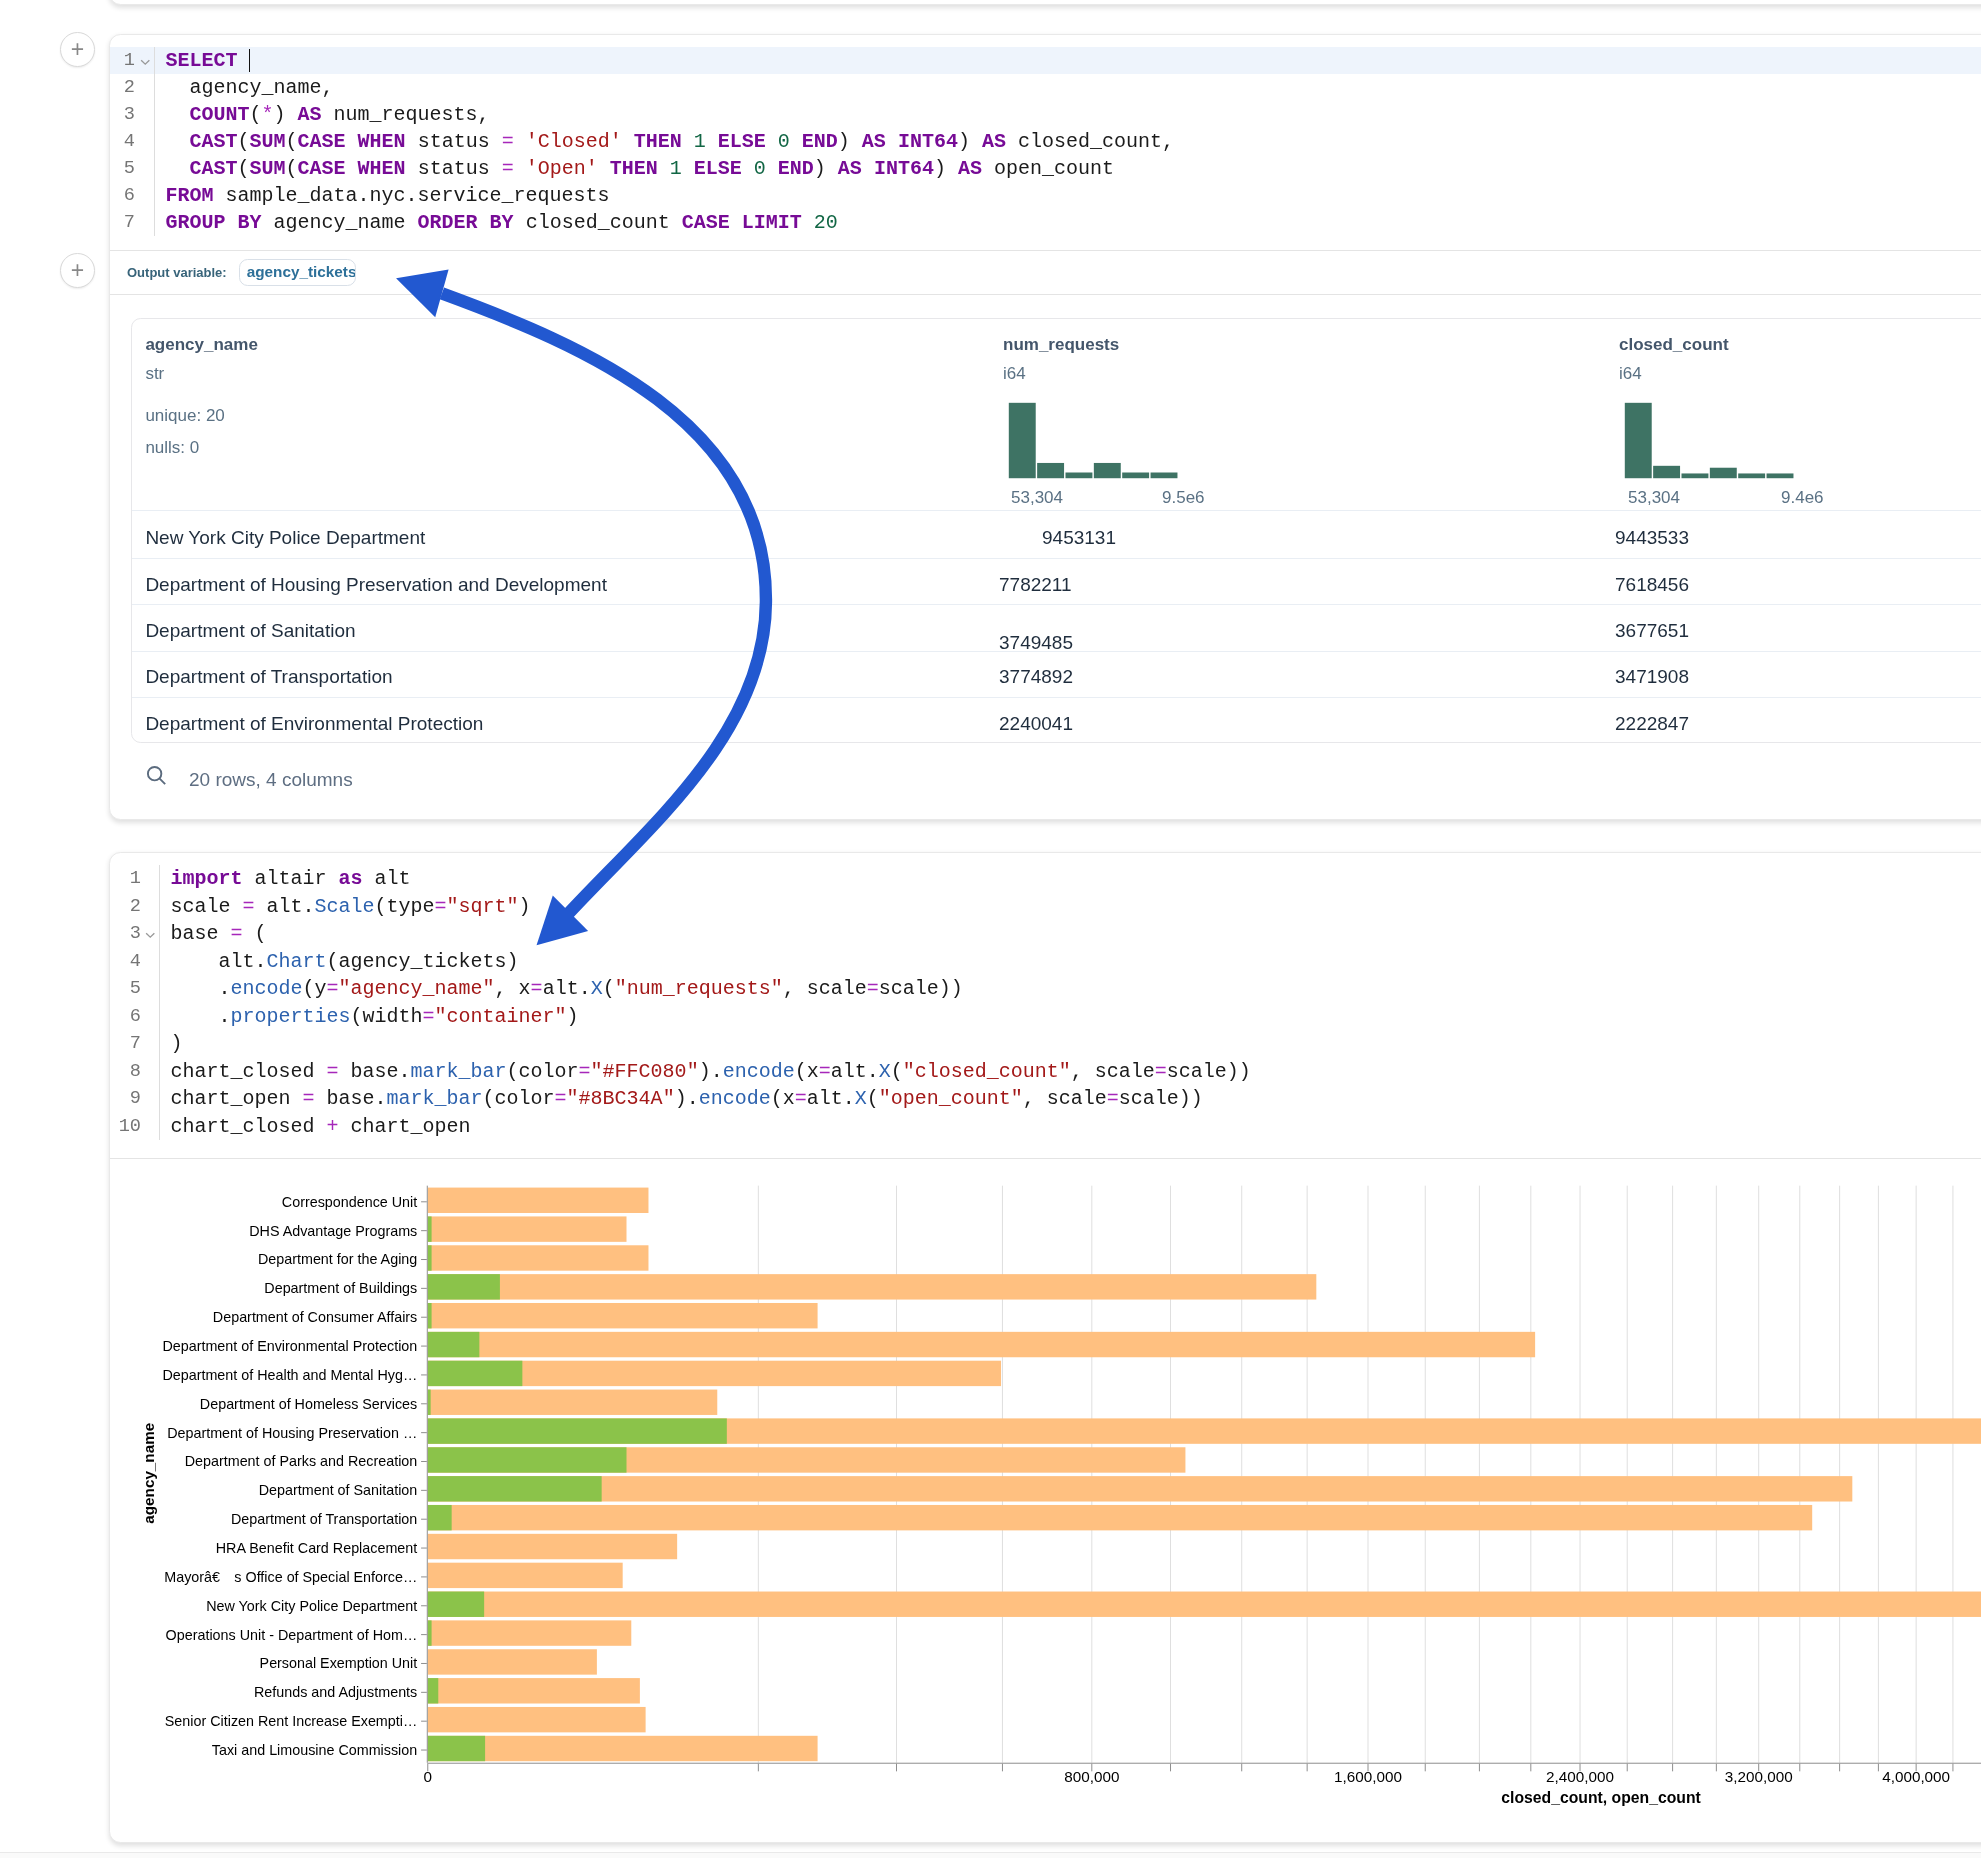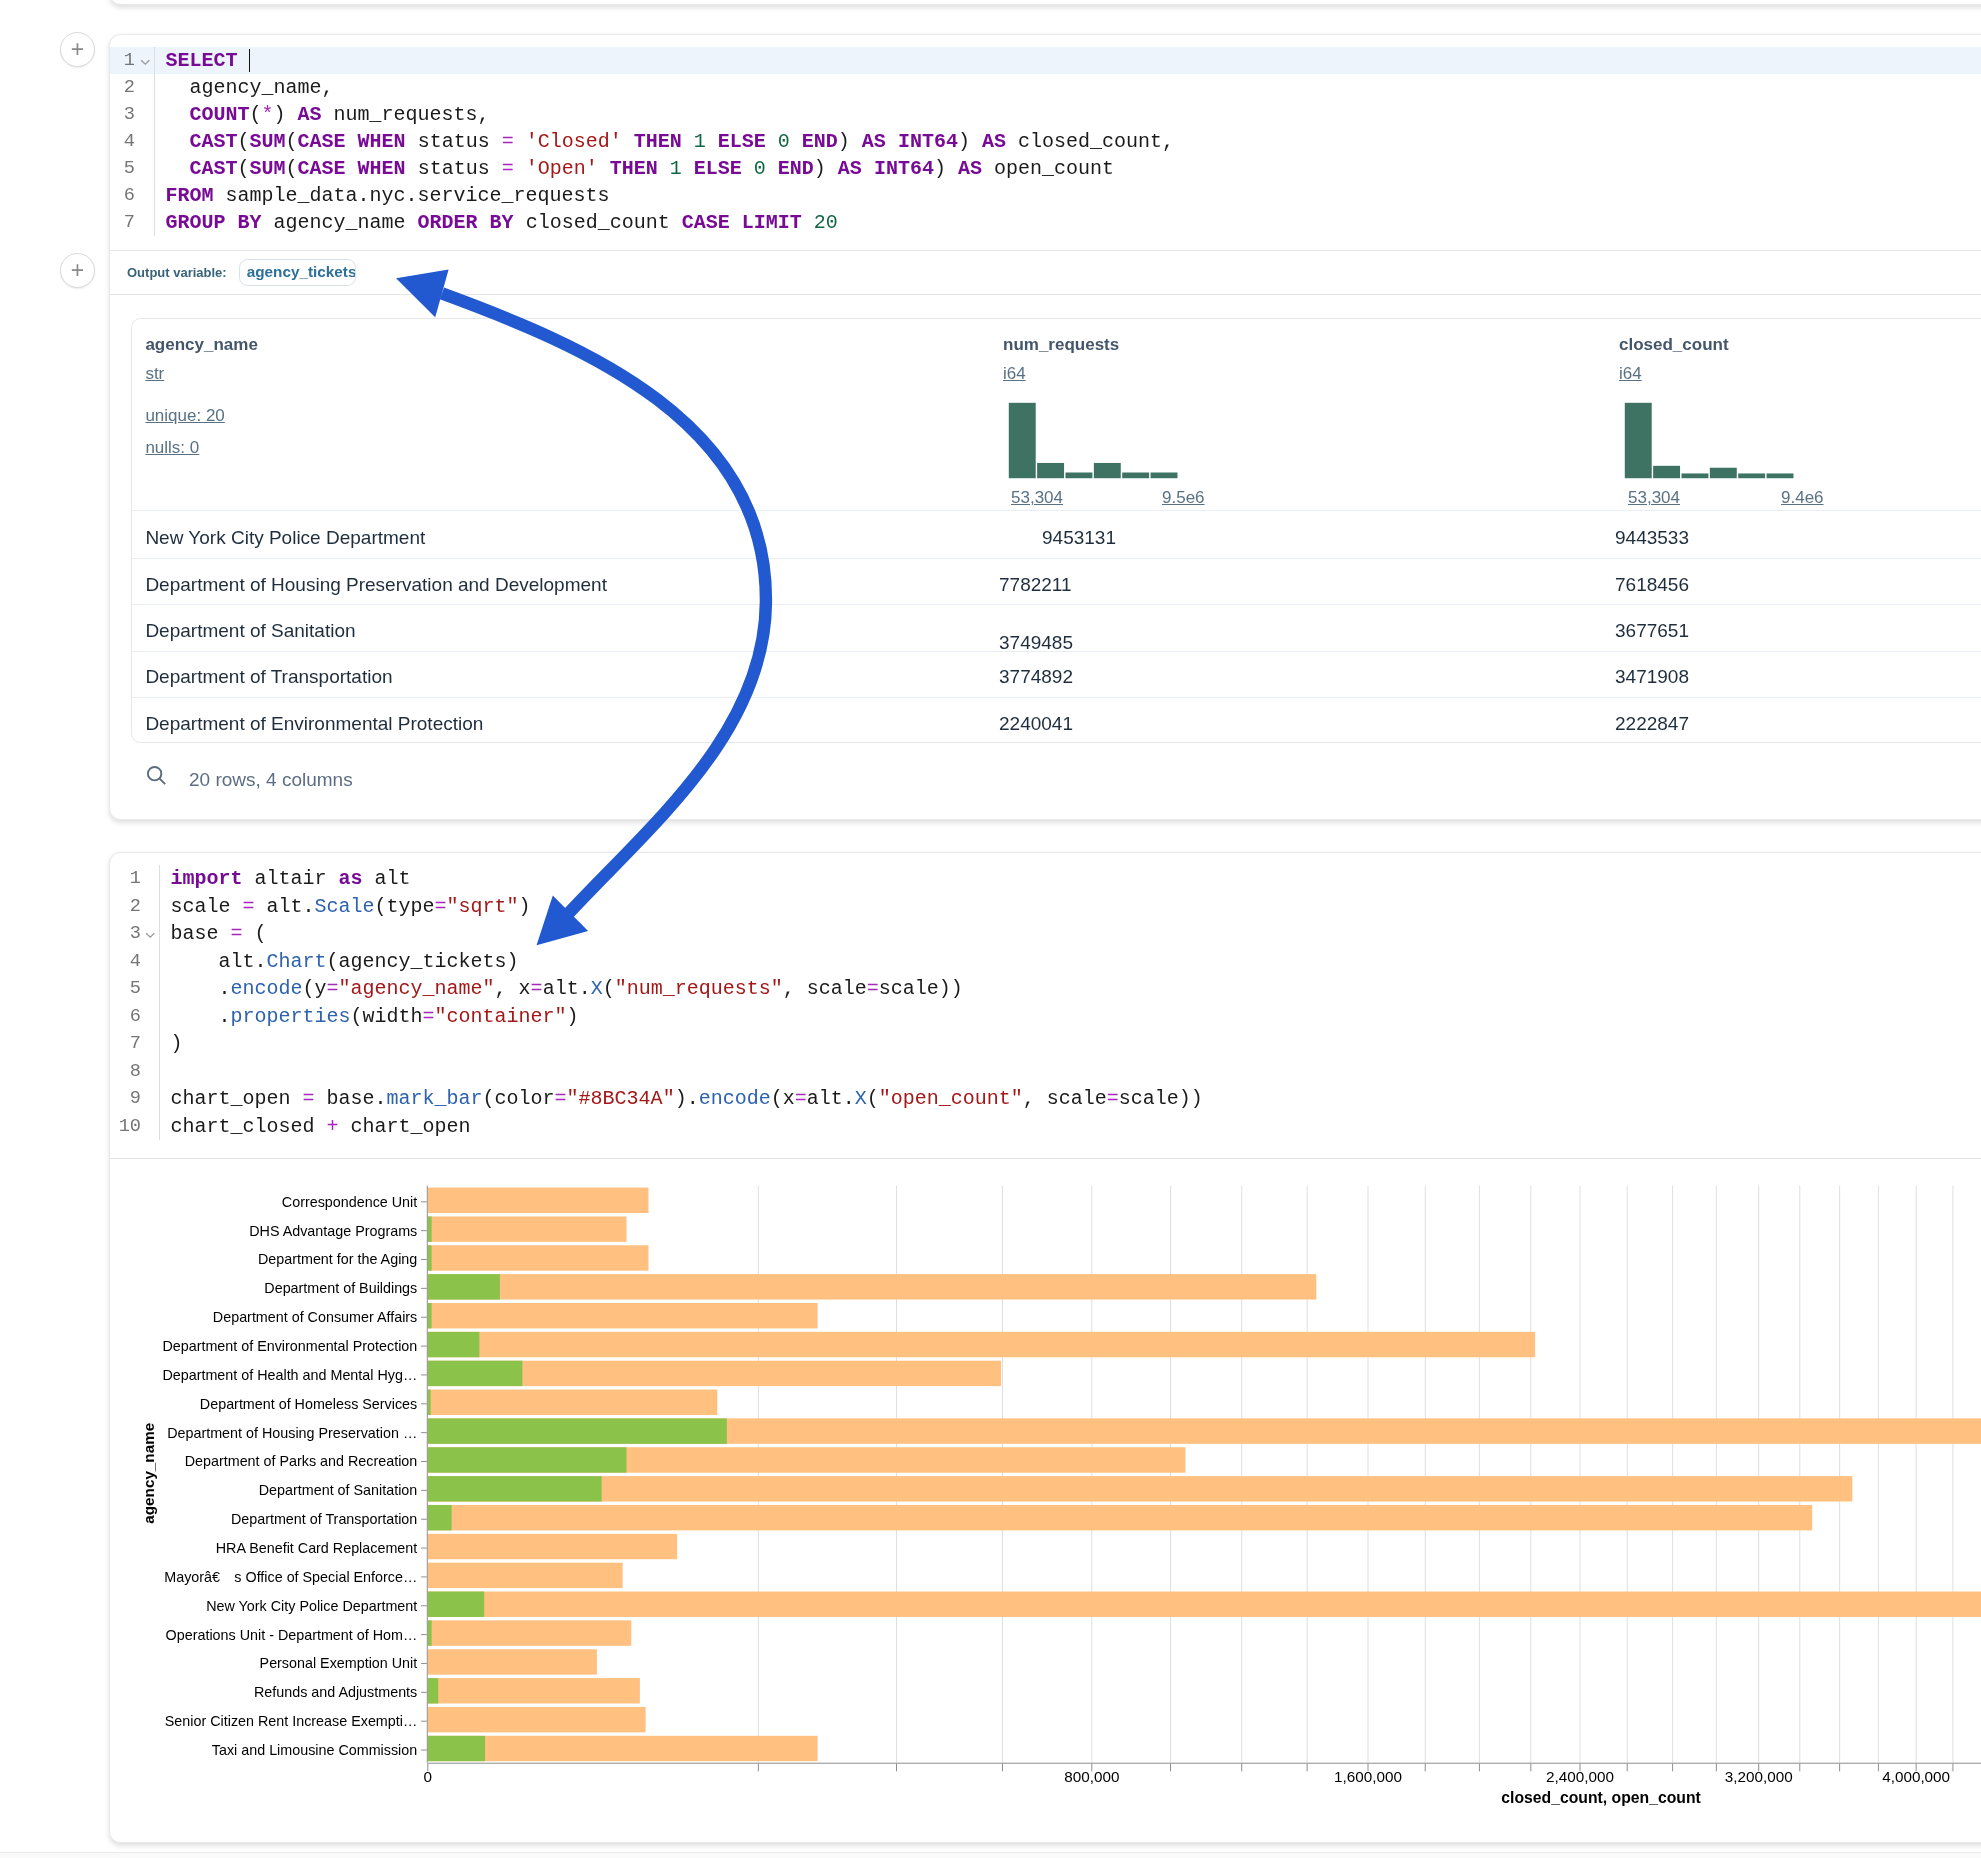--- a/index.html
+++ b/index.html
@@ -37,21 +37,21 @@
   .outvar { position:absolute; left:0; right:0; height:45px;
     border-top:1px solid #e4e4e4; border-bottom:1px solid #e4e4e4;
     display:flex; align-items:center; }
   .outvar .lbl { margin-left:17px; font-size:13px; font-weight:bold; color:#38647a; }
   .badge { margin-left:12.4px; width:117px; height:27px; border:1.4px solid #d9e0e8;
     border-radius:8.6px; overflow:hidden; white-space:nowrap; padding-left:6.7px;
     font-size:15.3px; font-weight:bold; color:#2d7099; line-height:24px; }
   
   .tbox { position:absolute; background:#fff; border:1px solid #e7e7ea; border-radius:9.6px; }
   .th { position:absolute; font-size:17px; font-weight:bold; color:#44566b; }
-  .tt { position:absolute; font-size:17px; color:#5a7184;text-decoration:underline; }
+  .tt { position:absolute; font-size:17px; color:#5a7184; }
   .trow { position:absolute; font-size:19px; color:#1f2d3d; }
   .tsep { position:absolute; left:0; right:0; height:1px; background:#e9eef4; }
   .tfoot { position:absolute; font-size:19px; color:#5e6e82; }
 </style>
 </head>
 <body>
 <div class="page">
 
   <div style="position:absolute; left:0; top:1852px; width:1982px; height:6.7px; background:#fafafa; border-top:1px solid #e9e9e9;"></div>
 
@@ -140,21 +140,21 @@
     <div class="ed ed2" style="padding-top:12px; border-bottom:1px solid #e4e4e4; padding-bottom:18px;">
       <div class="ln"><div class="gut">1</div><div class="code"><span class="k">import</span> altair <span class="k">as</span> alt</div></div>
       <div class="ln"><div class="gut">2</div><div class="code">scale <span class="o">=</span> alt.<span class="p">Scale</span>(type<span class="o">=</span><span class="s">"sqrt"</span>)</div></div>
       <div class="ln"><div class="gut">3<svg class="fold" style="right:3.8px;top:12.4px;" width="10.5" height="6.7" viewBox="0 0 11 7">
               <path d="M1.2,1.2 L5.5,5.4 L9.8,1.2" stroke="#999999" stroke-width="1.4" fill="none"></path>
             </svg></div><div class="code">base <span class="o">=</span> (</div></div>
       <div class="ln"><div class="gut">4</div><div class="code">    alt.<span class="p">Chart</span>(agency_tickets)</div></div>
       <div class="ln"><div class="gut">5</div><div class="code">    .<span class="p">encode</span>(y<span class="o">=</span><span class="s">"agency_name"</span>, x<span class="o">=</span>alt.<span class="p">X</span>(<span class="s">"num_requests"</span>, scale<span class="o">=</span>scale))</div></div>
       <div class="ln"><div class="gut">6</div><div class="code">    .<span class="p">properties</span>(width<span class="o">=</span><span class="s">"container"</span>)</div></div>
       <div class="ln"><div class="gut">7</div><div class="code">)</div></div>
-      <div class="ln"><div class="gut">8</div></div>
+      <div class="ln"><div class="gut">8</div><div class="code">chart_closed <span class="o">=</span> base.<span class="p">mark_bar</span>(color<span class="o">=</span><span class="s">"#FFC080"</span>).<span class="p">encode</span>(x<span class="o">=</span>alt.<span class="p">X</span>(<span class="s">"closed_count"</span>, scale<span class="o">=</span>scale))</div></div>
       <div class="ln"><div class="gut">9</div><div class="code">chart_open <span class="o">=</span> base.<span class="p">mark_bar</span>(color<span class="o">=</span><span class="s">"#8BC34A"</span>).<span class="p">encode</span>(x<span class="o">=</span>alt.<span class="p">X</span>(<span class="s">"open_count"</span>, scale<span class="o">=</span>scale))</div></div>
       <div class="ln"><div class="gut">10</div><div class="code">chart_closed <span class="o">+</span> chart_open</div></div>
     </div>
   </div>
 
   <div class="plusbtn" style="left:60px; top:32px;">+</div>
   <div class="plusbtn" style="left:60px; top:253px;">+</div>
 
   <svg style="position:absolute; left:0; top:1157px;" width="1982" height="686" font-family="Liberation Sans, sans-serif" viewBox="0 0 2073 718">
   <line x1="793.0" y1="30" x2="793.0" y2="634" stroke="#dddddd" stroke-width="1"></line>

